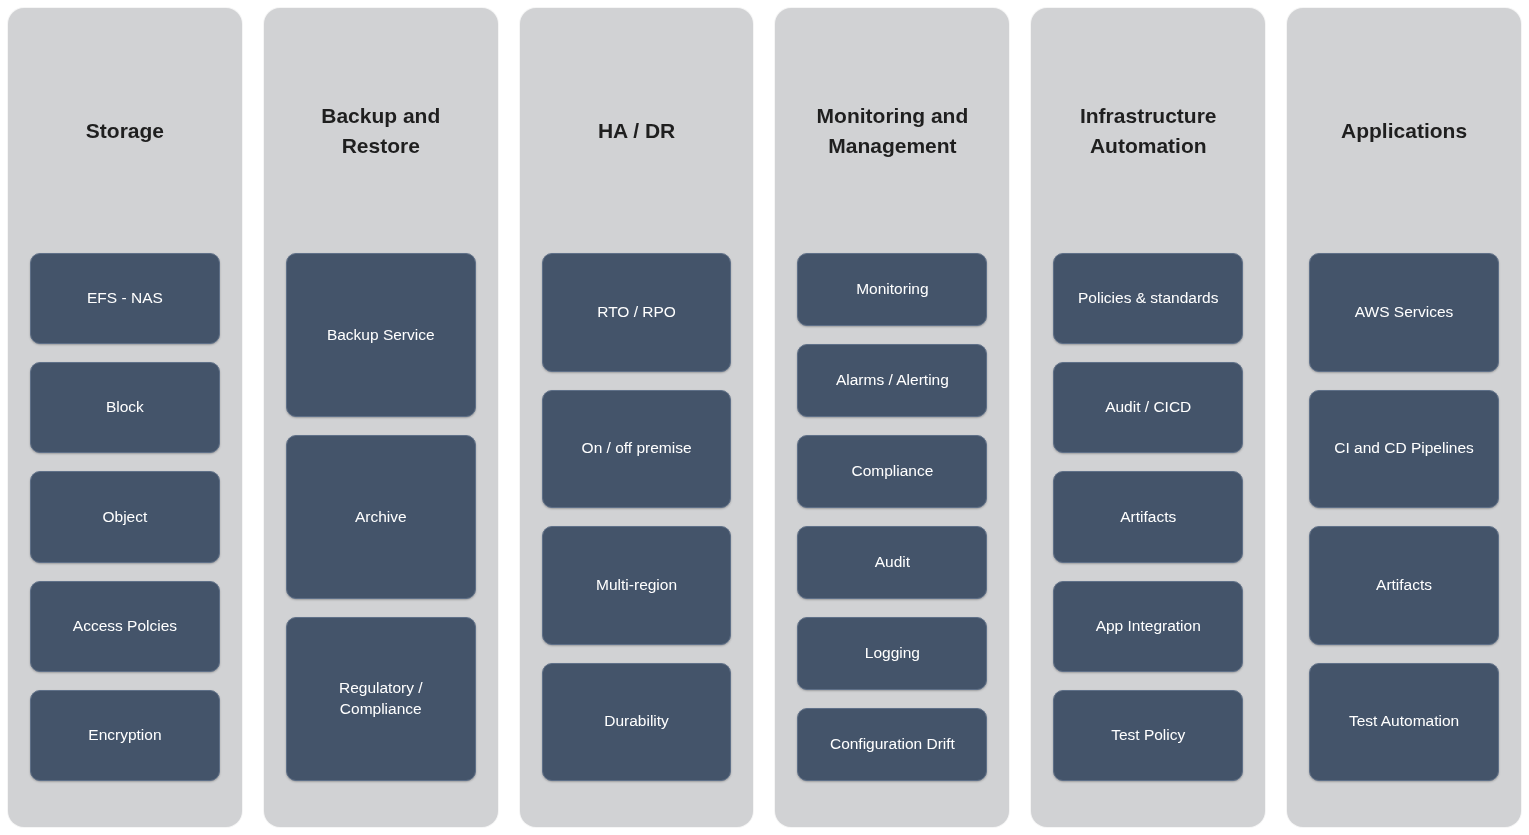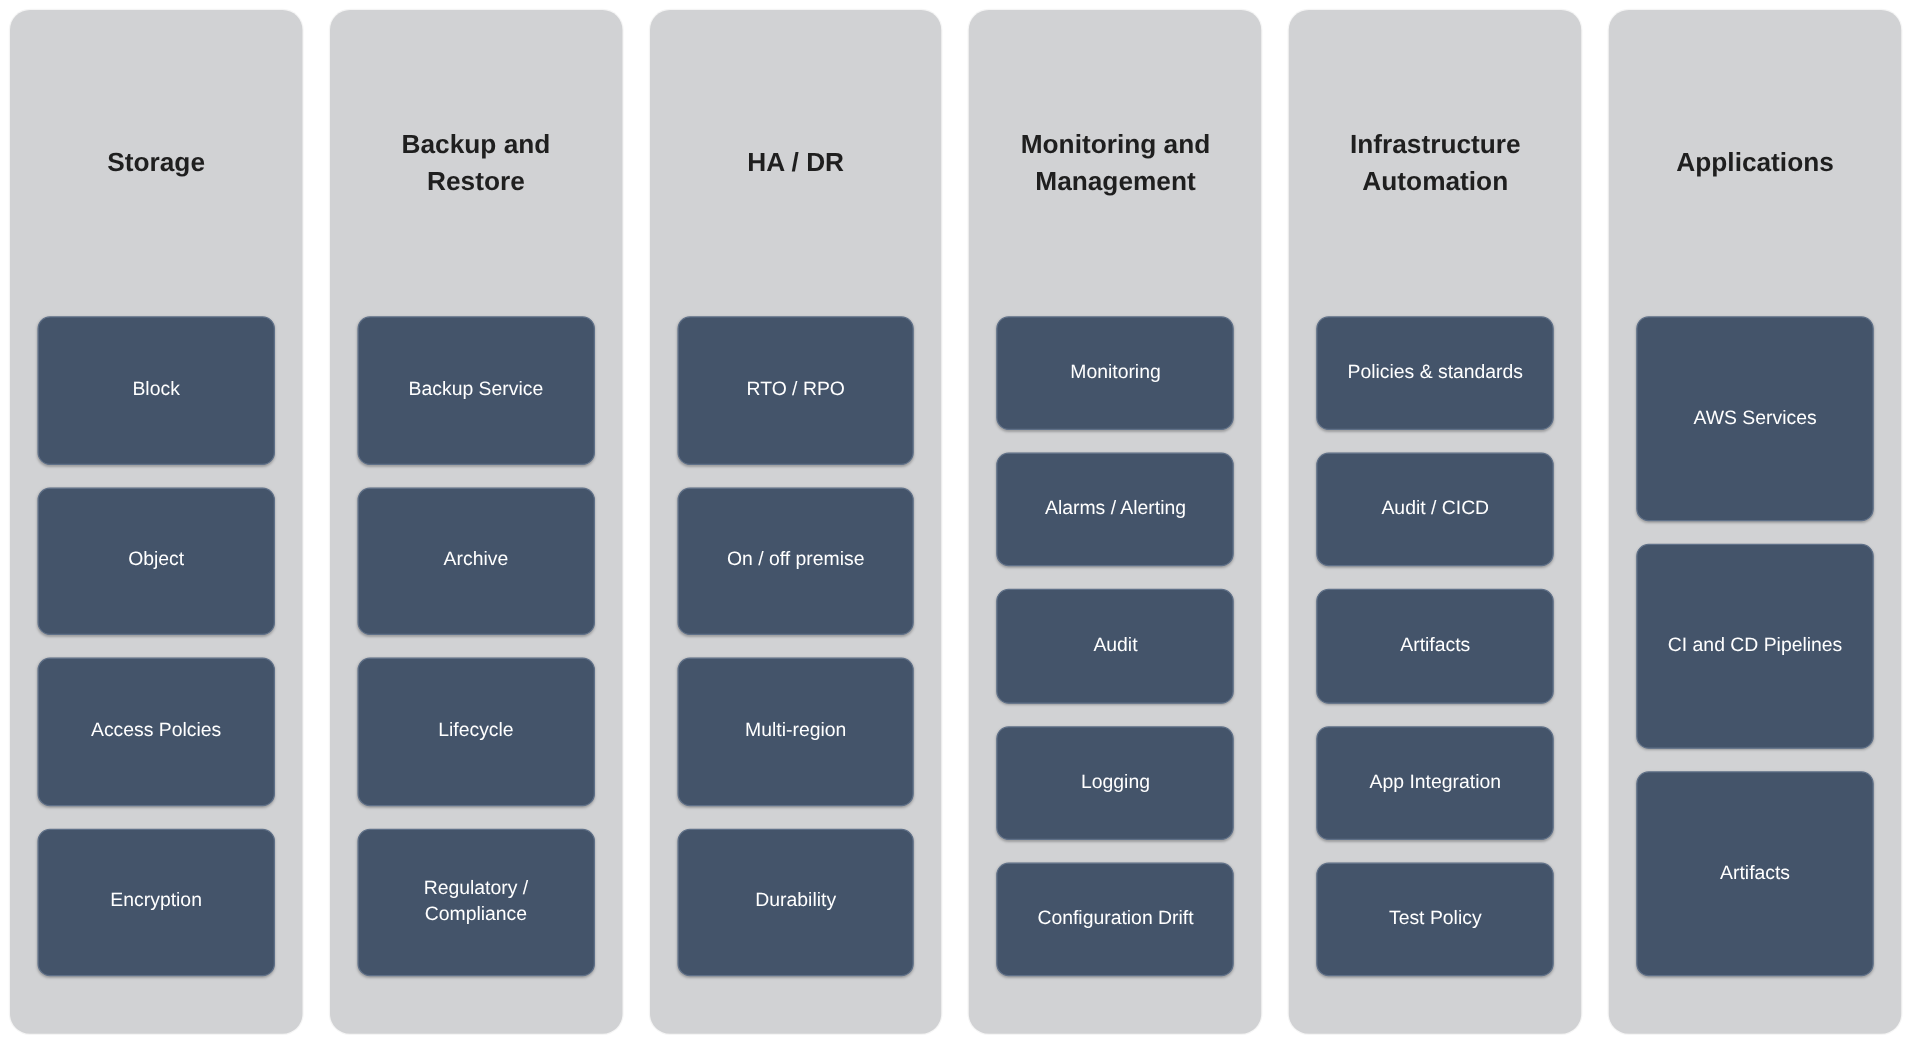--- a/index.html
+++ b/index.html
@@ -68,49 +68,50 @@
     box-shadow: 0 1px 2px rgba(0,0,0,0.25);
   }
 </style>
 </head>
 <body>
 
 <div class="canvas">
     <div class="column">
     <div class="column-title">Storage</div>
     <div class="boxes">
+        <div class="node">EFS - NAS</div>
         <div class="node">Block</div>
         <div class="node">Object</div>
         <div class="node">Access Polcies</div>
         <div class="node">Encryption</div>
       </div>
   </div>
     <div class="column">
     <div class="column-title">Backup and Restore</div>
     <div class="boxes">
         <div class="node">Backup Service</div>
         <div class="node">Archive</div>
-        <div class="node">Lifecycle</div>
         <div class="node">Regulatory / Compliance</div>
       </div>
   </div>
     <div class="column">
     <div class="column-title">HA / DR</div>
     <div class="boxes">
         <div class="node">RTO / RPO</div>
         <div class="node">On / off premise</div>
         <div class="node">Multi-region</div>
         <div class="node">Durability</div>
       </div>
   </div>
     <div class="column">
     <div class="column-title">Monitoring and Management</div>
     <div class="boxes">
         <div class="node">Monitoring</div>
         <div class="node">Alarms / Alerting</div>
+        <div class="node">Compliance</div>
         <div class="node">Audit</div>
         <div class="node">Logging</div>
         <div class="node">Configuration Drift</div>
       </div>
   </div>
     <div class="column">
     <div class="column-title">Infrastructure Automation</div>
     <div class="boxes">
         <div class="node">Policies &amp; standards</div>
         <div class="node">Audit / CICD</div>
@@ -118,15 +119,16 @@
         <div class="node">App Integration</div>
         <div class="node">Test Policy</div>
       </div>
   </div>
     <div class="column">
     <div class="column-title">Applications</div>
     <div class="boxes">
         <div class="node">AWS Services</div>
         <div class="node">CI and CD Pipelines</div>
         <div class="node">Artifacts</div>
+        <div class="node">Test Automation</div>
       </div>
   </div>
   </div>
 
 </body></html>

